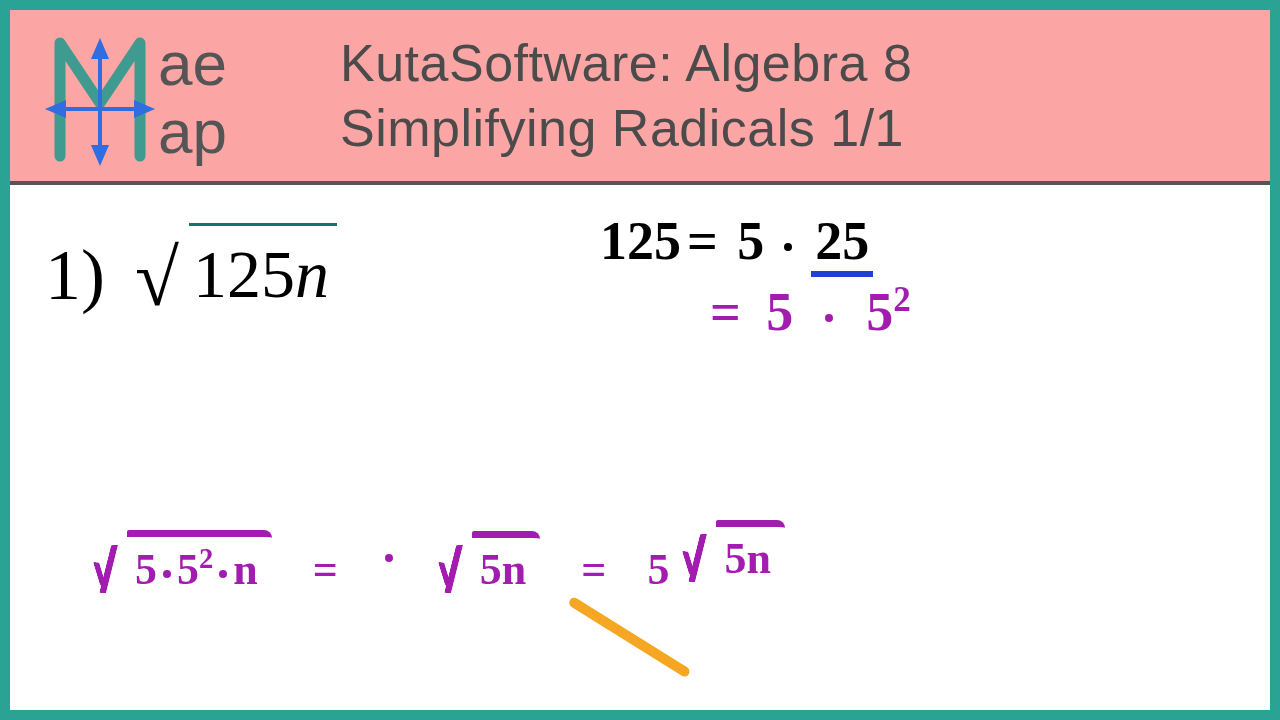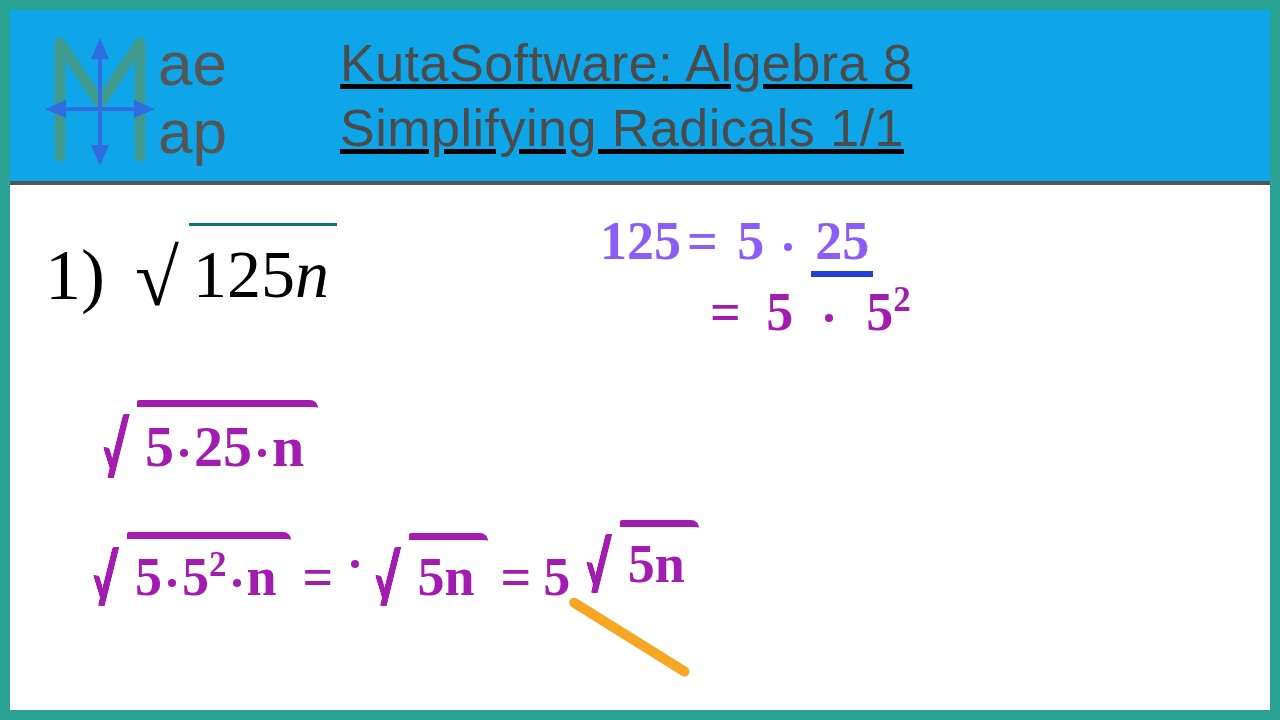--- a/index.html
+++ b/index.html
@@ -11,25 +11,24 @@
     height: 720px;
     background: #fff;
     border: 10px solid #2aa394;
     position: relative;
     overflow: hidden;
   }
 
   
   .header {
     height: 175px;
-    background: #0ea5e9;
+    background: #fca5a5;
     border-bottom: 4px solid #555;
     display: flex;
     align-items: center;
-    text-decoration: underline;
   }
   .logo {
     width: 310px;
     padding-left: 30px;
     display: flex;
     align-items: center;
   }
   .logo svg { display: block; }
 
   .titleblock {
@@ -87,21 +86,21 @@
   .radical .rad-inner .upright { font-style: normal; }
 
   
   .hand {
     position: absolute;
     font-family: "Comic Sans MS", "Segoe Script", cursive;
     font-weight: 700;
     white-space: nowrap;
   }
   .blue { color: #a21caf; }
-  .red  { color: #8b5cf6; }
+  .red  { color: #000000; }
   .dot { display:inline-block; width:8px; height:8px; background: currentColor; border-radius:50%; vertical-align: middle; margin: 0 6px; }
   .sup { font-size: 0.65em; vertical-align: 0.55em; }
 
   
   .hsqrt {
     display: inline-flex;
     align-items: flex-end;
   }
   .hsqrt .tick {
     display: inline-block;
@@ -193,30 +192,22 @@
 
     <div class="hand blue" style="left:700px; top:95px; font-size:54px;">
       <span>=</span>
       <span style="margin:0 12px;">5</span>
       <span class="dot"></span>
       <span style="margin-left:14px;">
         <span>5</span><span class="sup">2</span>
       </span>
     </div>
 
-    <div class="hand blue" style="left:95px; top:215px; font-size:58px;">
-      <span class="hsqrt">
-        <span class="tick"></span>
-        <span class="over">
-          <span>5</span><span class="dot"></span><span>25</span><span class="dot"></span><span>n</span>
-        </span>
-      </span>
-    </div>
-
-    <div class="hand blue" style="left:85px; top:335px; font-size:54px; display:flex; align-items:flex-end; gap:12px;">
+
+    <div class="hand blue" style="left:85px; top:335px; font-size:44px; display:flex; align-items:flex-end; gap:41px;">
       <span class="hsqrt">
         <span class="tick"></span>
         <span class="over">
           <span>5</span><span class="dot"></span><span>5</span><span class="sup">2</span><span class="dot"></span><span>n</span>
         </span>
       </span>
 
       <span>=</span>
 
 

